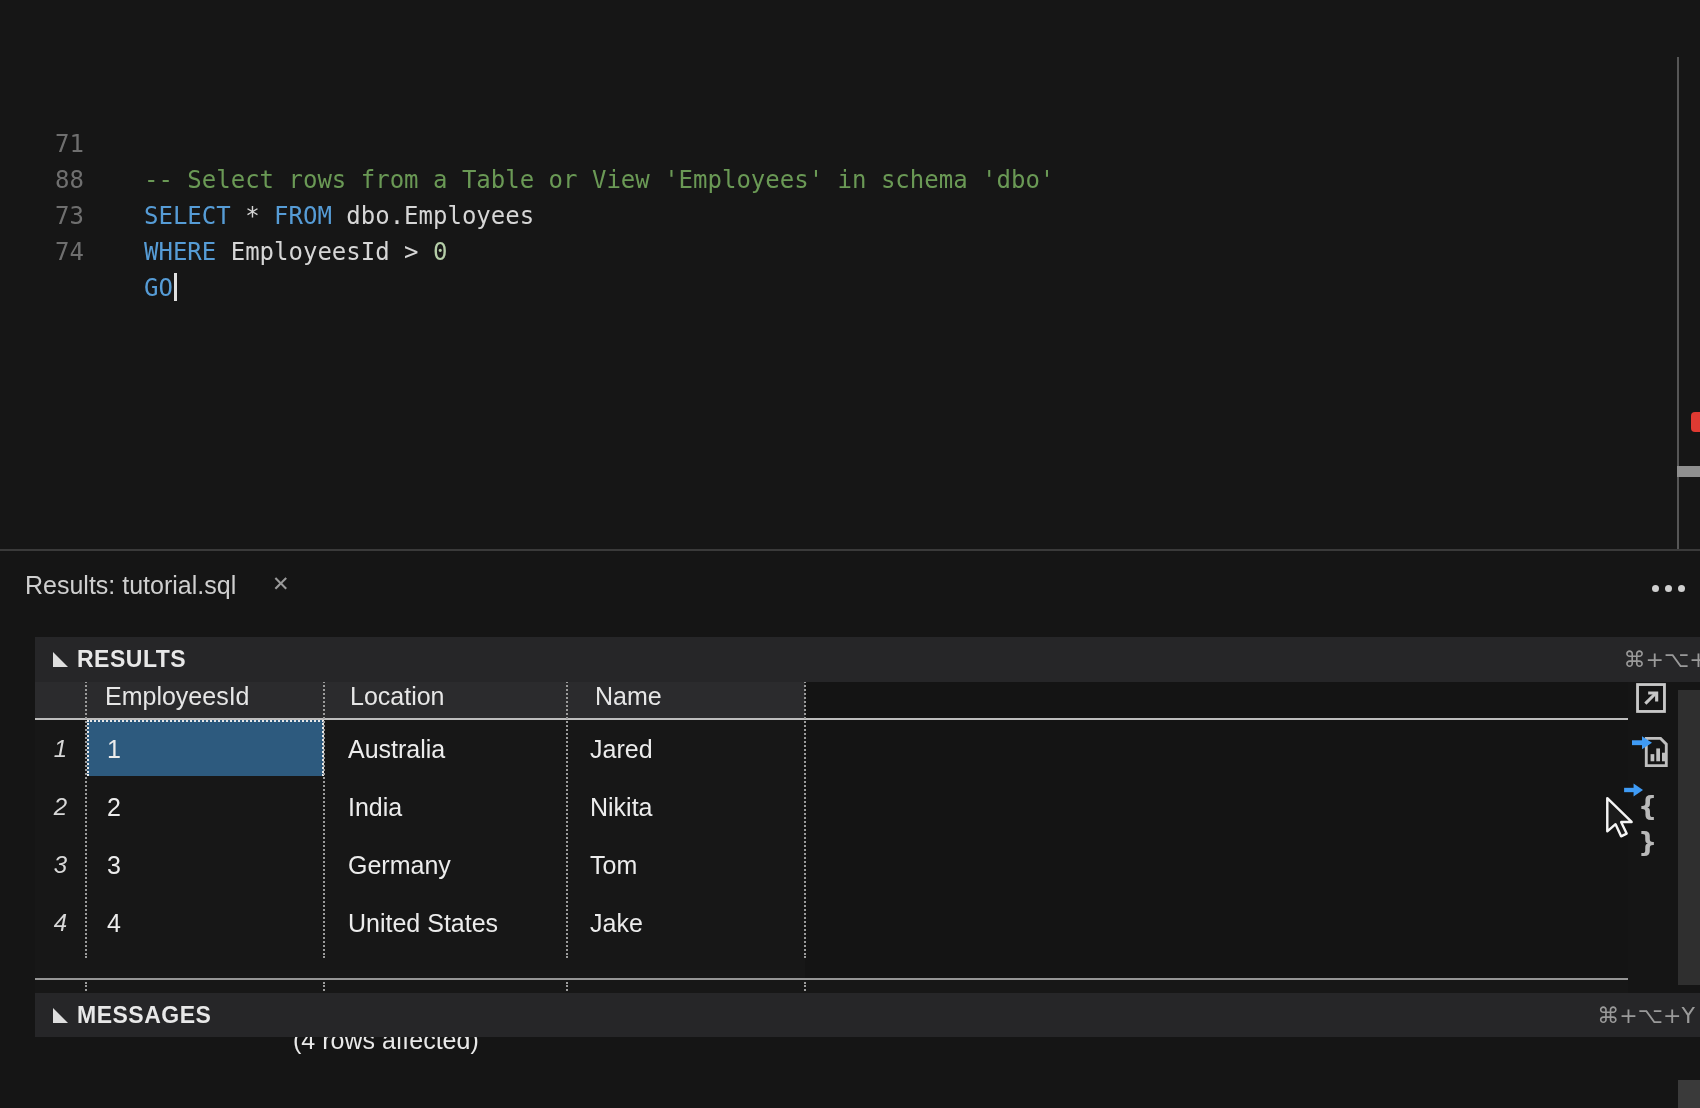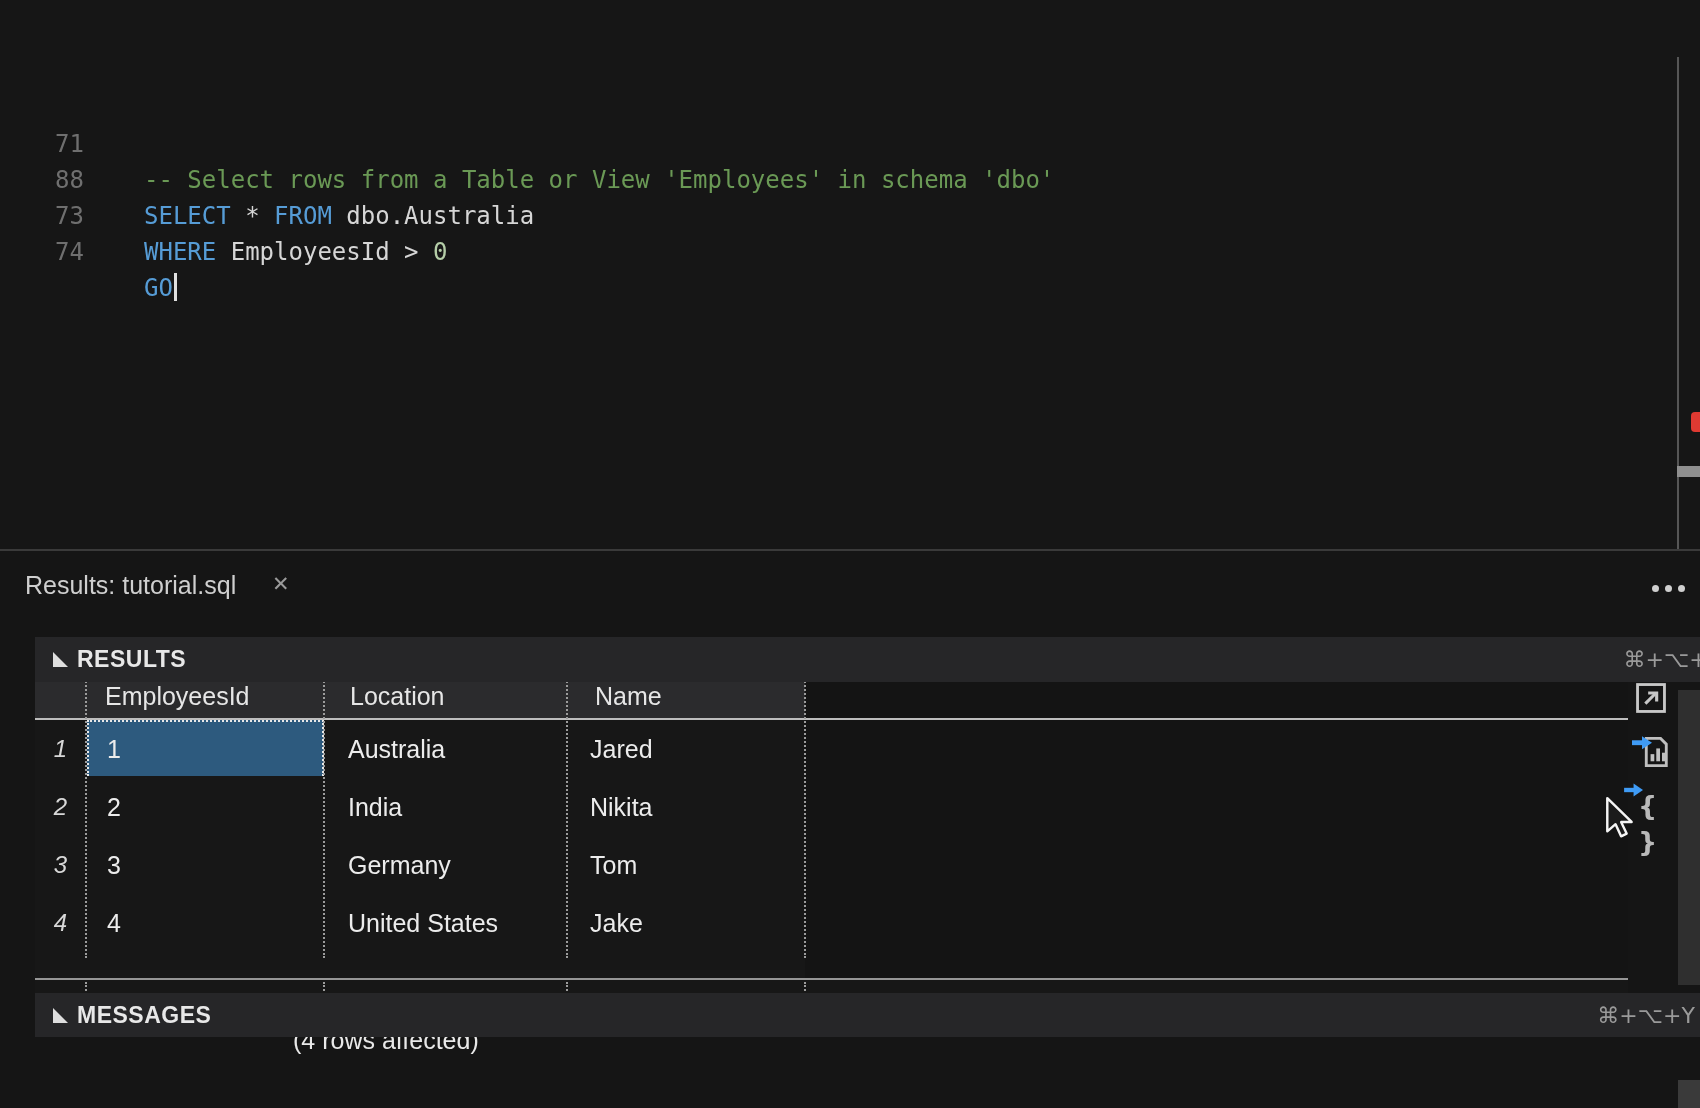--- a/index.html
+++ b/index.html
@@ -84,21 +84,21 @@
 <div class="screen">
 
 
   <div class="abs code-area">
     <div class="code-line" style="top:36px;">
       <span class="ln">71</span>
       <span class="src"><span class="cmt">-- Select rows from a Table or View 'Employees' in schema 'dbo'</span></span>
     </div>
     <div class="code-line" style="top:72px;">
       <span class="ln">88</span>
-      <span class="src"><span class="kw">SELECT</span><span> * </span><span class="kw">FROM</span><span> dbo.Australia</span></span>
+      <span class="src"><span class="kw">SELECT</span><span> * </span><span class="kw">FROM</span><span> dbo.Employees</span></span>
     </div>
     <div class="code-line" style="top:108px;">
       <span class="ln">73</span>
       <span class="src"><span class="kw">WHERE</span><span> EmployeesId &gt; </span><span class="lit">0</span></span>
     </div>
     <div class="code-line" style="top:144px;">
       <span class="ln">74</span>
       <span class="src"><span class="kw">GO</span><span class="caret"></span></span>
     </div>
   </div>

